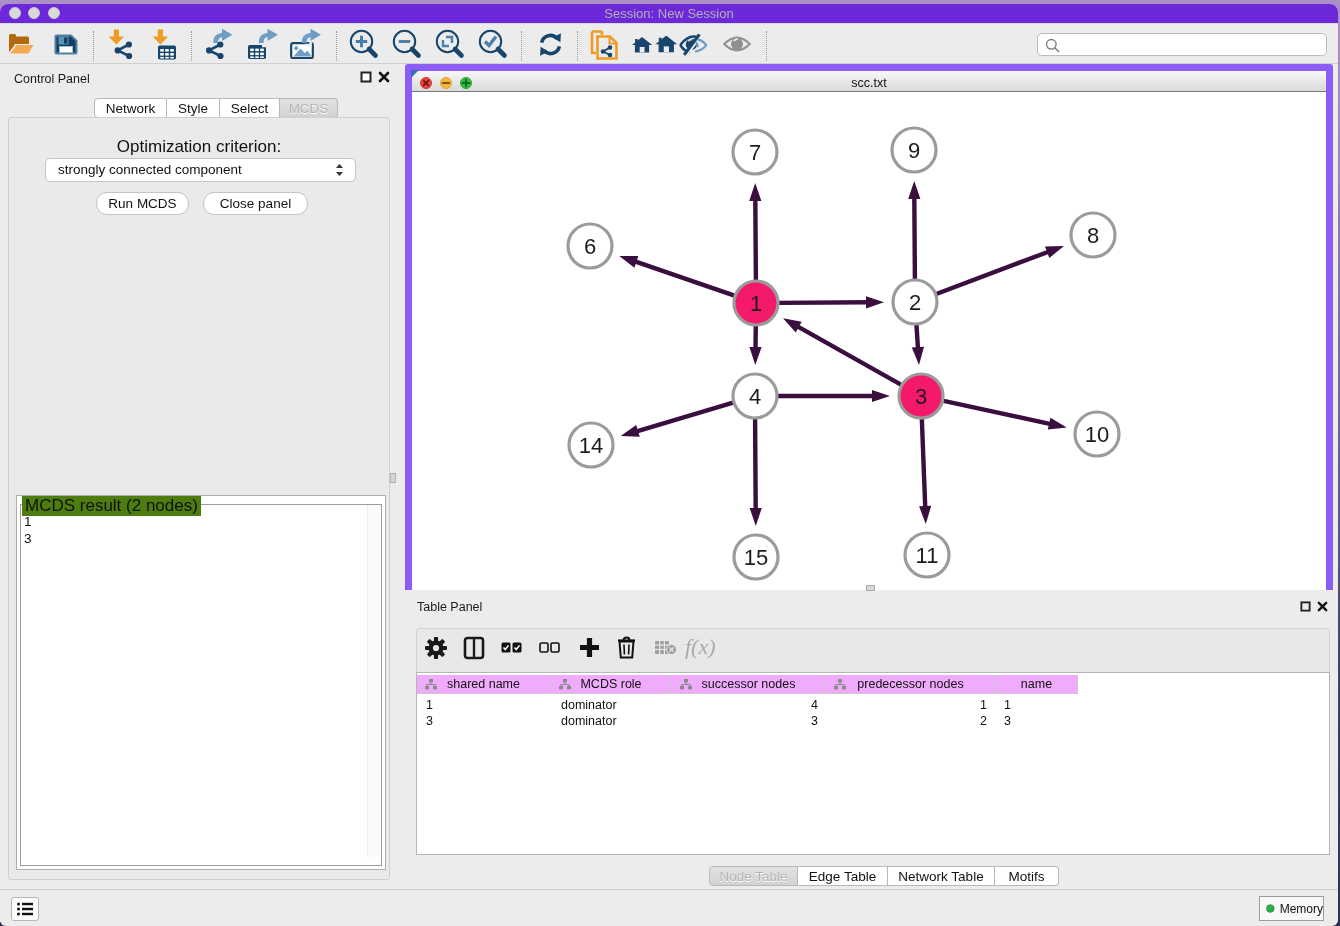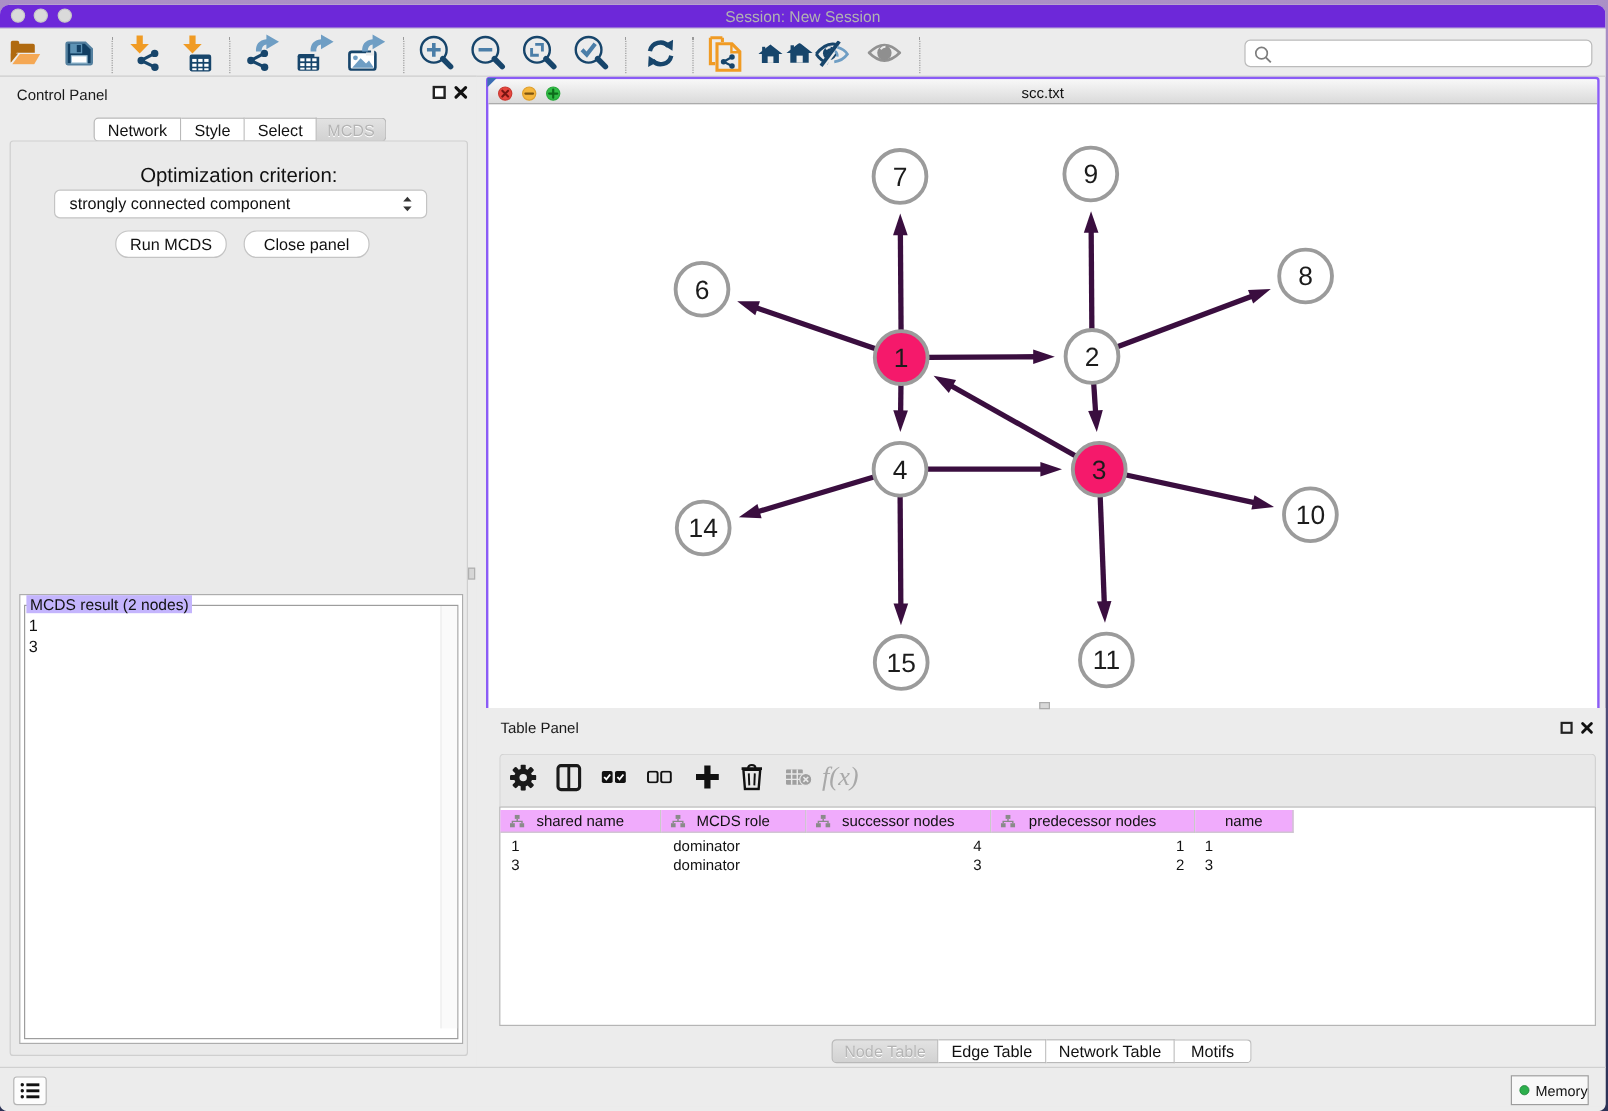--- a/index.html
+++ b/index.html
@@ -15,34 +15,34 @@
   #toolbar { position:absolute; left:0; top:20px; width:1338px; height:40px; background:#ececec; border-bottom:1px solid #cfcfcf; }
   .sep { position:absolute; top:7px; height:30px; width:0; border-left:1px dotted #9a9a9a; }
   .tbi { position:absolute; top:3px; }
   #searchbox { position:absolute; left:1037px; top:9px; width:290px; height:23px; background:#fff; border:1px solid #bbb; border-radius:5px; }
   
   #cpanel { position:absolute; left:0; top:59px; width:397px; height:827px; background:#ececec; border-top:1px solid #cfcfcf; }
   #cpanel-title { position:absolute; left:14px; top:8px; font-size:12.5px; color:#1a1a1a; }
   .tabs { position:absolute; display:flex; }
   .tab { height:20px; font-size:13.5px; color:#111; background:#fff; border:1px solid #b9b9b9; border-left:none;
          display:flex; align-items:center; justify-content:center; }
-  .tab.first { border-left:1px solid #b9b9b9; border-radius:4px 0 0 4px; }
+  .tab.first { border-left:1px solid #b9b9b9; border-radius:4px 0 0 4px;margin-left:16px; }
   .tab.last  { border-radius:0 4px 4px 0; }
   .tab.sel { background:linear-gradient(#e2e2e2,#d2d2d2); color:#b4b4b4; text-shadow:0 1px 0 #fff; }
   #cp-box { position:absolute; left:8px; top:53px; width:382px; height:763px; background:#eaeaea; border:1px solid #cfcfcf; border-radius:3px; }
   #optlabel { position:absolute; left:0; top:19px; width:100%; text-align:center; font-size:17px; color:#111; }
   #dropdown { position:absolute; left:36px; top:40px; width:311px; height:24px; background:#fff; border:1px solid #c4c4c4; border-radius:5px;
       font-size:13.5px; color:#111; line-height:22px; padding-left:12px; }
   .btn { position:absolute; height:23px; background:#fff; border:1px solid #c4c4c4; border-radius:11px; font-size:13.5px; color:#111;
       display:flex; align-items:center; justify-content:center; }
   #resultbox { position:absolute; left:7px; top:377px; width:370px; height:375px; background:#fff; border:1px solid #adadad; }
   #fieldset { position:absolute; left:3px; top:8px; right:3px; bottom:3px; border:1px solid #9d9d9d; }
-  #legend { position:absolute; left:5px; top:0px; background:#c4b5fd; padding:0 3px; font-size:13px; color:#111; }
+  #legend { position:absolute; left:5px; top:0px; background:#4d7c0f; padding:0 3px; font-size:17px; color:#111; }
   
-  #netwin { position:absolute; left:405px; top:60px; width:928px; height:663px; border:2px solid #8b5cf6; border-radius:3px 3px 0 0; background:#fff; }
+  #netwin { position:absolute; left:405px; top:60px; width:928px; height:663px; border:7px solid #8b5cf6; border-radius:3px 3px 0 0; background:#fff; }
   #nw-titlebar { position:absolute; left:0; top:0; width:100%; height:21px; background:linear-gradient(#f8f8f8,#dadada); border-bottom:1px solid #787878; border-radius:3px 3px 0 0;}
   .mac { position:absolute; top:5.5px; width:12px; height:12px; border-radius:50%; }
   #nw-title { position:absolute; left:0; top:4.5px; width:100%; text-align:center; font-size:12.5px; color:#111; }
   
   #tpanel { position:absolute; left:405px; top:586px; width:933px; height:300px; background:#ececec; }
   #tp-toolbar { position:absolute; left:11px; top:38px; width:914px; height:44px; background:#e8e8e8; border:1px solid #d2d2d2; border-bottom:none; border-radius:4px 4px 0 0; }
   #tp-table { position:absolute; left:11px; top:82px; width:914px; height:183px; background:#fff; border:1px solid #b5b5b5; }
   .th { position:absolute; top:2px; height:19px; background:#f0abfc; border-right:1px solid #c9c9c9; border-bottom:1px solid #c9c9c9;
        font-size:12.5px; color:#111; text-align:center; line-height:19px; }
   .td { position:absolute; font-size:12.5px; color:#111; height:16px; line-height:16px; }

